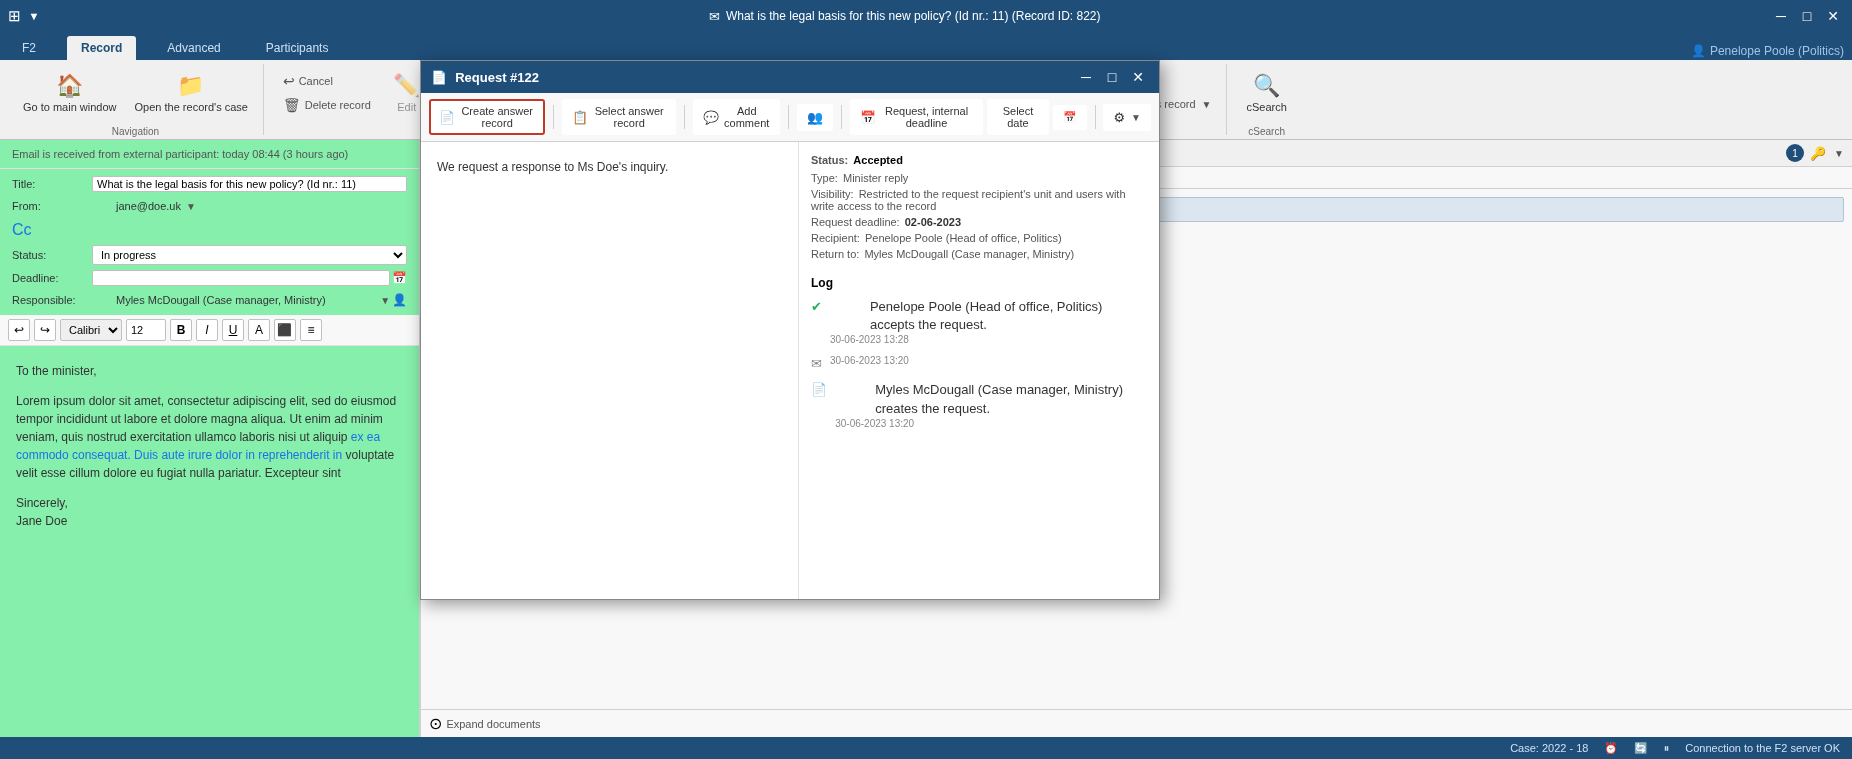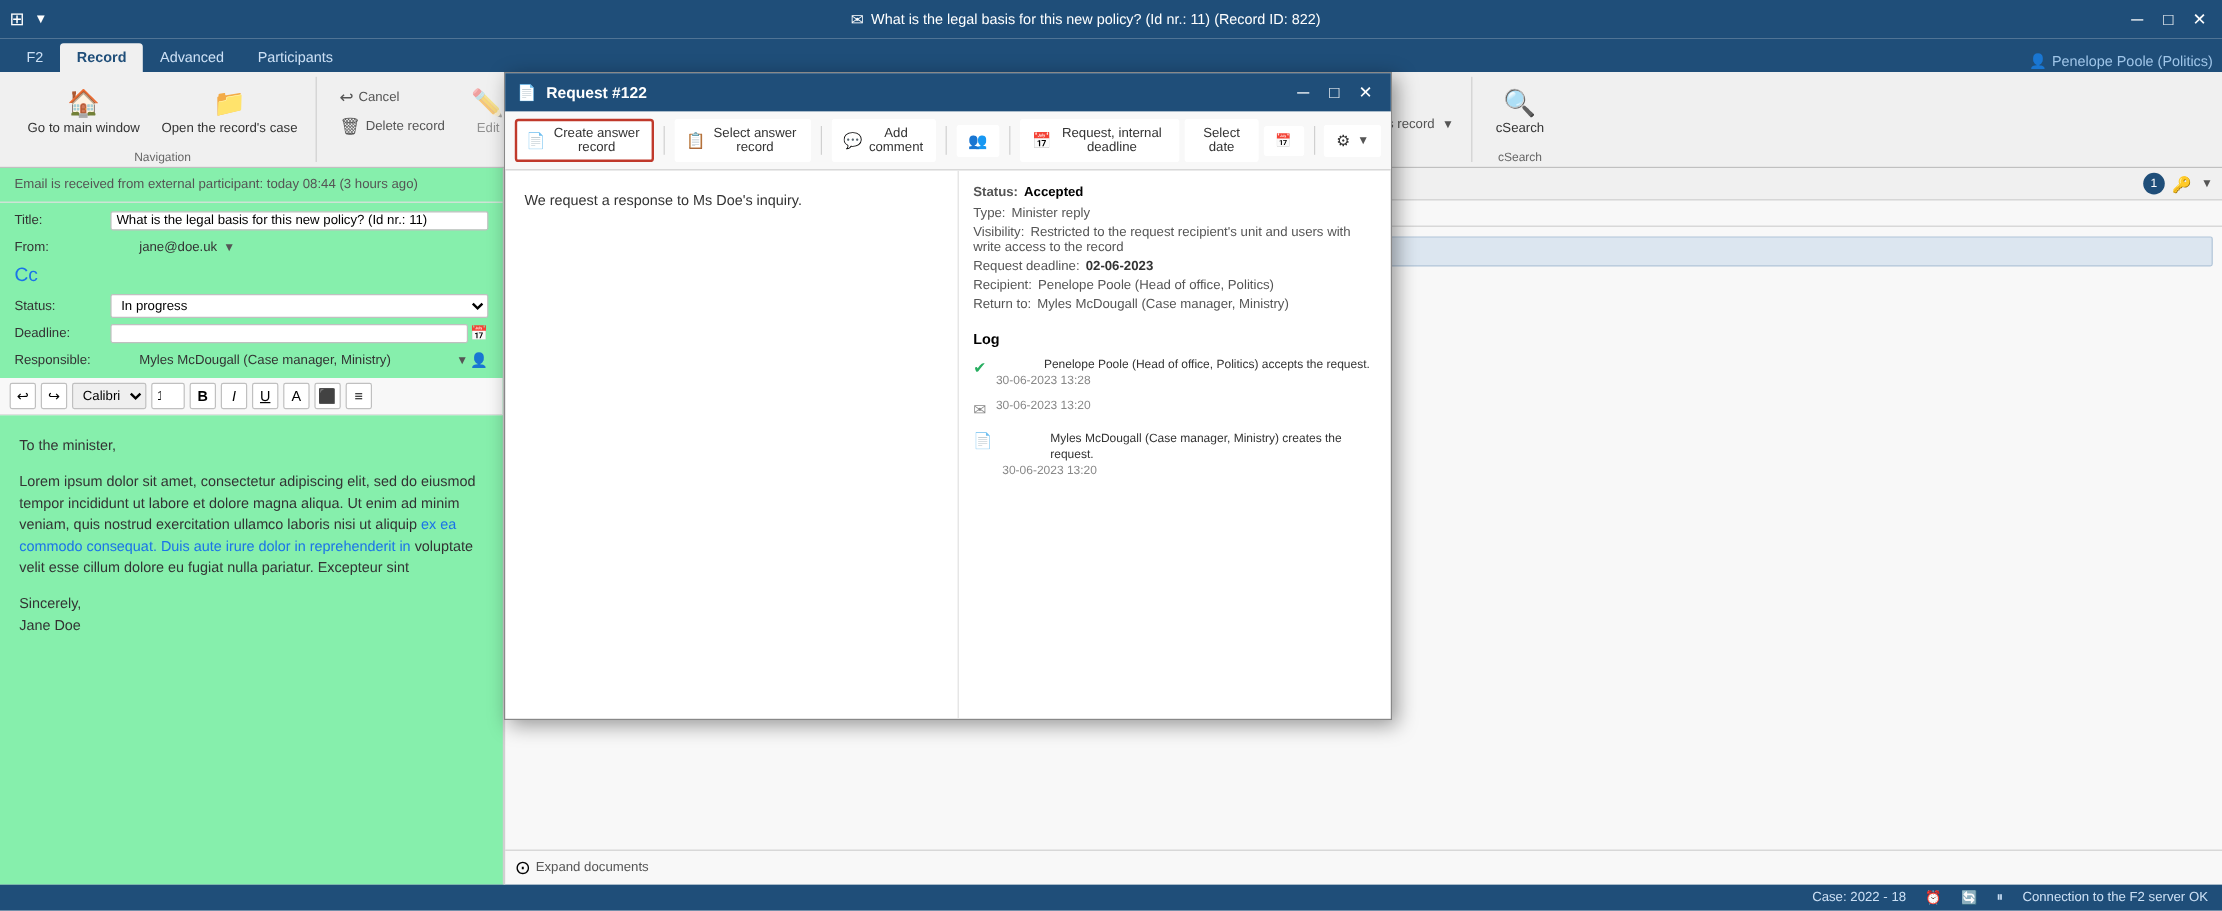--- a/index.html
+++ b/index.html
@@ -22,20 +22,21 @@
     .title-controls { display: flex; gap: 4px; }
     .title-btn { color: white; background: none; border: none; cursor: pointer; font-size: 14px; width: 22px; height: 22px; display: flex; align-items: center; justify-content: center; }
 
     
     .ribbon-tabs {
       background: #1f4e79;
       display: flex;
       align-items: flex-end;
       padding: 0 8px;
       height: 28px;
+      gap: 17px;
     }
     .ribbon-tab {
       padding: 4px 14px;
       font-size: 12px;
       color: #cce0f5;
       cursor: pointer;
       border-radius: 3px 3px 0 0;
       height: 24px;
       display: flex;
       align-items: center;
@@ -309,21 +310,21 @@
     .modal-field-row strong { color: #333; font-weight: 600; }
     .modal-field-label { color: #555; }
 
     .log-section { margin-top: 16px; }
     .log-title { font-size: 12px; font-weight: 600; margin-bottom: 8px; }
     .log-item { display: flex; gap: 8px; margin-bottom: 10px; align-items: flex-start; }
     .log-icon { font-size: 13px; margin-top: 1px; flex-shrink: 0; }
     .log-icon.check { color: #27ae60; }
     .log-icon.send { color: #888; }
     .log-icon.create { color: #1f4e79; }
-    .log-text { font-size: 10px; color: #333; line-height: 1.4; padding-left: 40px; }
+    .log-text { font-size: 13px; color: #333; line-height: 1.4; padding-left: 40px; }
     .log-time { font-size: 10px; color: #888; }
 
     
     ::-webkit-scrollbar { width: 8px; }
     ::-webkit-scrollbar-track { background: #f0f0f0; }
     ::-webkit-scrollbar-thumb { background: #b0b0b0; border-radius: 4px; }
 
     .email-fields-section { padding: 4px 12px; }
     .field-row { display: flex; align-items: center; padding: 2px 0; min-height: 22px; }
     .field-label { width: 80px; font-size: 11px; color: #333; flex-shrink: 0; }
@@ -503,21 +504,21 @@
         <span style="font-size:12px;margin-left:2px;">👤</span>
       </div>
     </div>
 
     <div class="email-toolbar">
       <button class="toolbar-btn">↩</button>
       <button class="toolbar-btn">↪</button>
       <select>
         <option>Calibri</option>
       </select>
-      <input type="number" value="12" style="width: 28px;">
+      <input type="number" value="12" style="width: 40px;">
       <button class="toolbar-btn">
           <b>B</b>
         </button>
       <button class="toolbar-btn">
           <i>I</i>
         </button>
       <button class="toolbar-btn">
           <u>U</u>
         </button>
       <button class="toolbar-btn">A</button>

